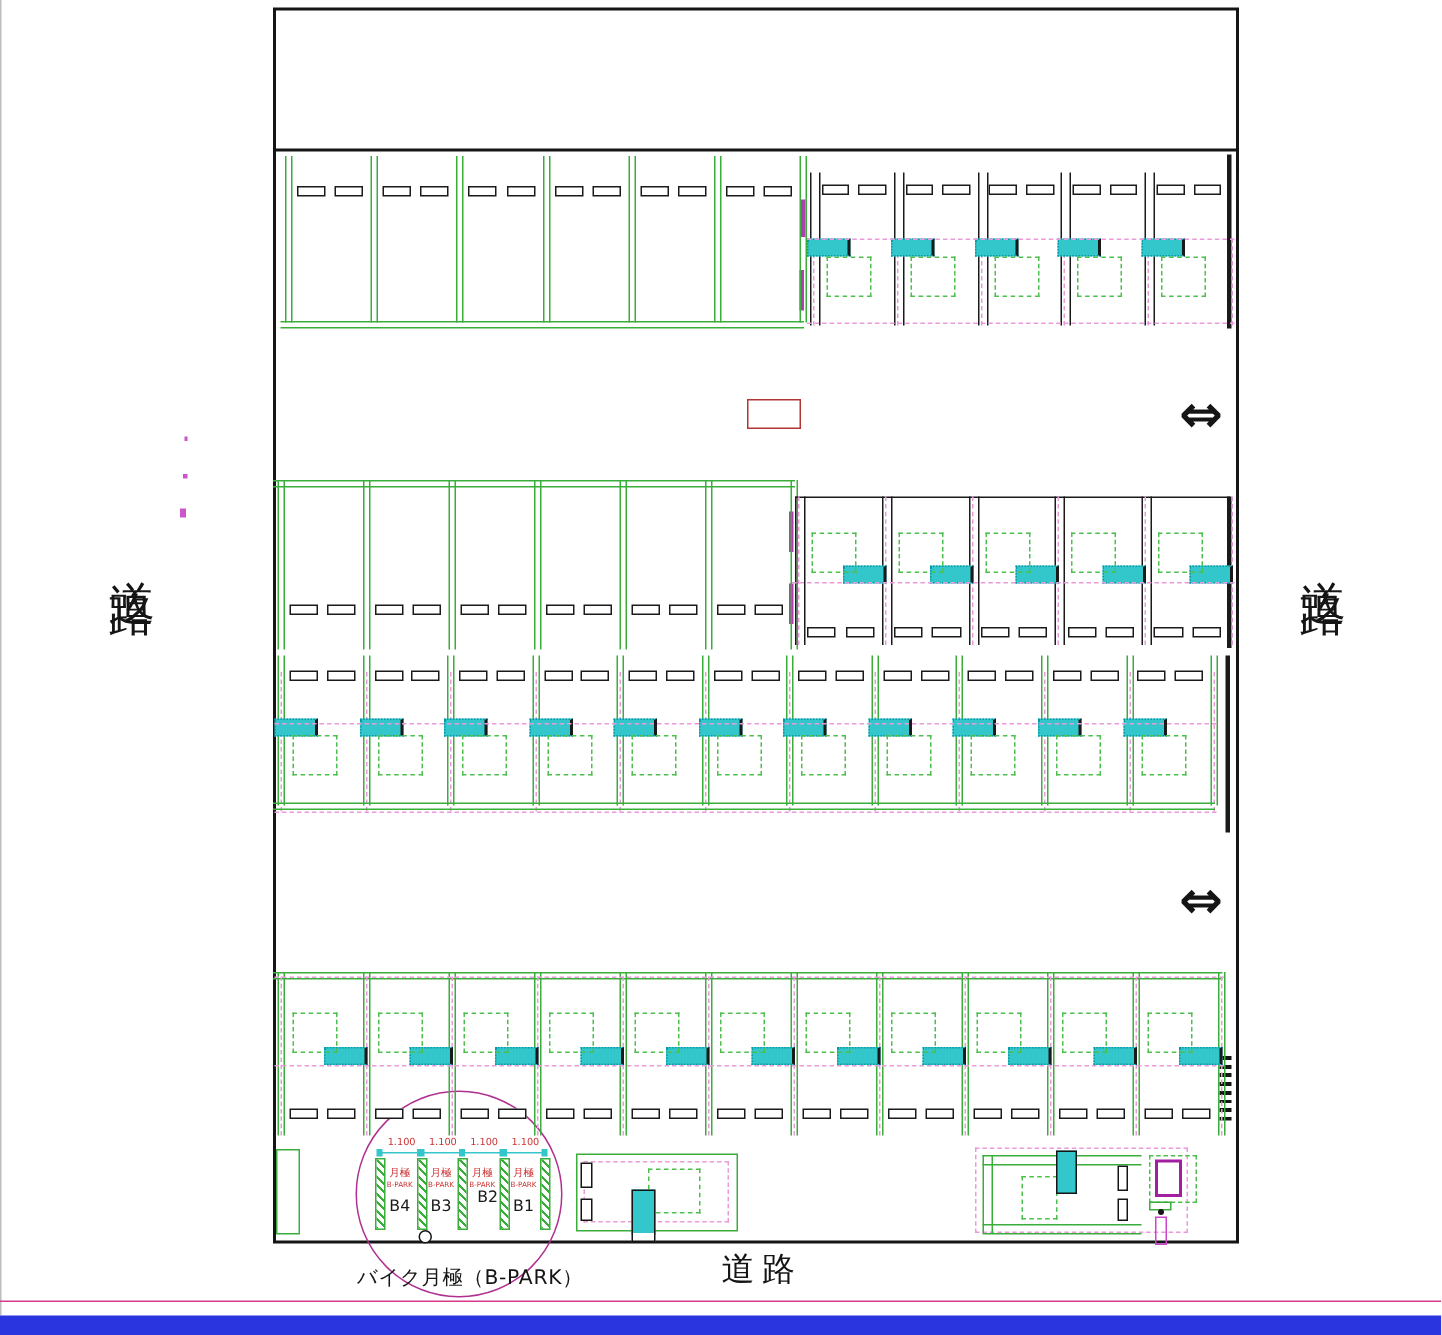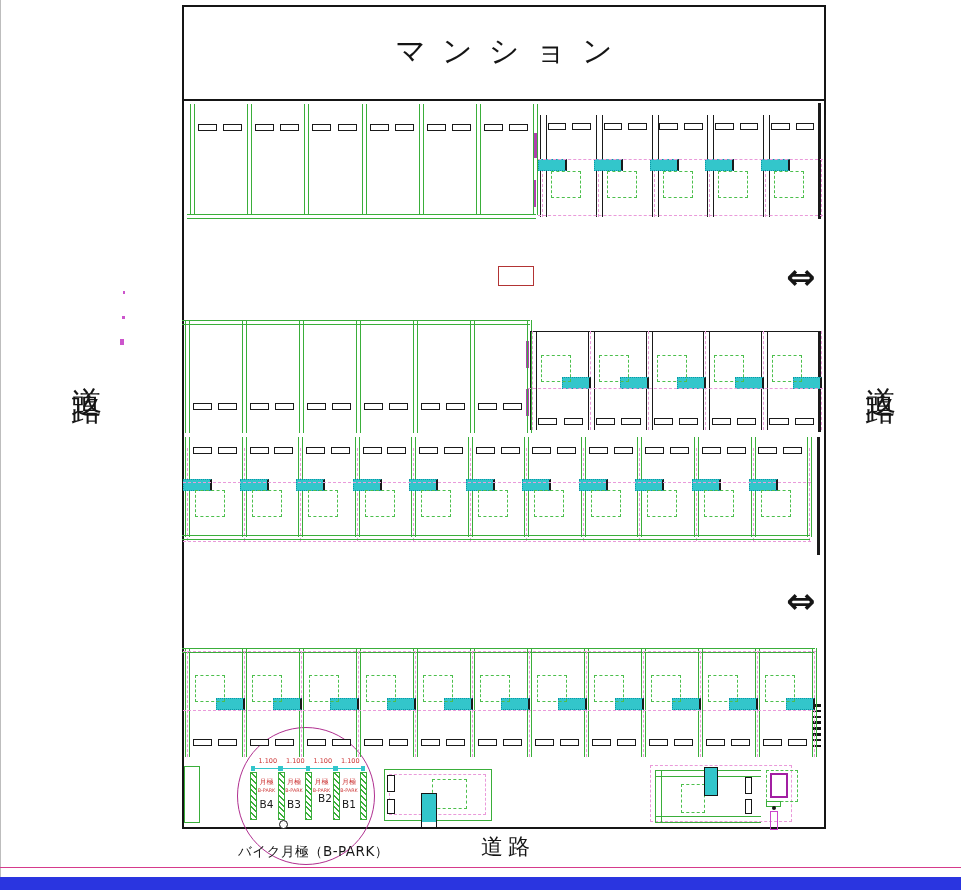--- a/index.html
+++ b/index.html
@@ -9,21 +9,20 @@
   .jp{color:#151515}
 </style>
 </head>
 <body>
 
 <div id="canvas">
 
   <div class="abs" style="left:0;top:0;width:0;height:877px;border-left:1px solid #bdbdbd"></div>
   <div class="abs" style="left:182px;top:5px;width:640px;height:820px;border:2px solid #151515"></div>
   <div class="abs" style="left:182px;top:99px;width:642px;height:0;border-top:2px solid #151515"></div>
-  <div class="abs jp" style="left:182px;top:5px;width:644px;height:92px;display:flex;align-items:center;justify-content:center;font-size:30px;letter-spacing:16px;padding-left:16px;box-sizing:border-box">マンション</div>
 
   <div class="abs jp" style="left:70px;top:362px;writing-mode:vertical-rl;font-size:31px;letter-spacing:8px;line-height:1.1">道路</div>
   <div class="abs jp" style="left:864px;top:362px;writing-mode:vertical-rl;font-size:31px;letter-spacing:8px;line-height:1.1">道路</div>
   <div class="abs jp" style="left:481px;top:835px;font-size:22px;letter-spacing:5px;line-height:1.1">道路</div>
 
   <div class="abs" style="left:786px;top:260px;font-size:35px;font-weight:bold;line-height:1">⇔</div>
   <div class="abs" style="left:786px;top:584px;font-size:35px;font-weight:bold;line-height:1">⇔</div>
 
   <div class="abs" style="left:498px;top:266px;width:34px;height:18px;border:1.6px solid #b23434"></div>
 

